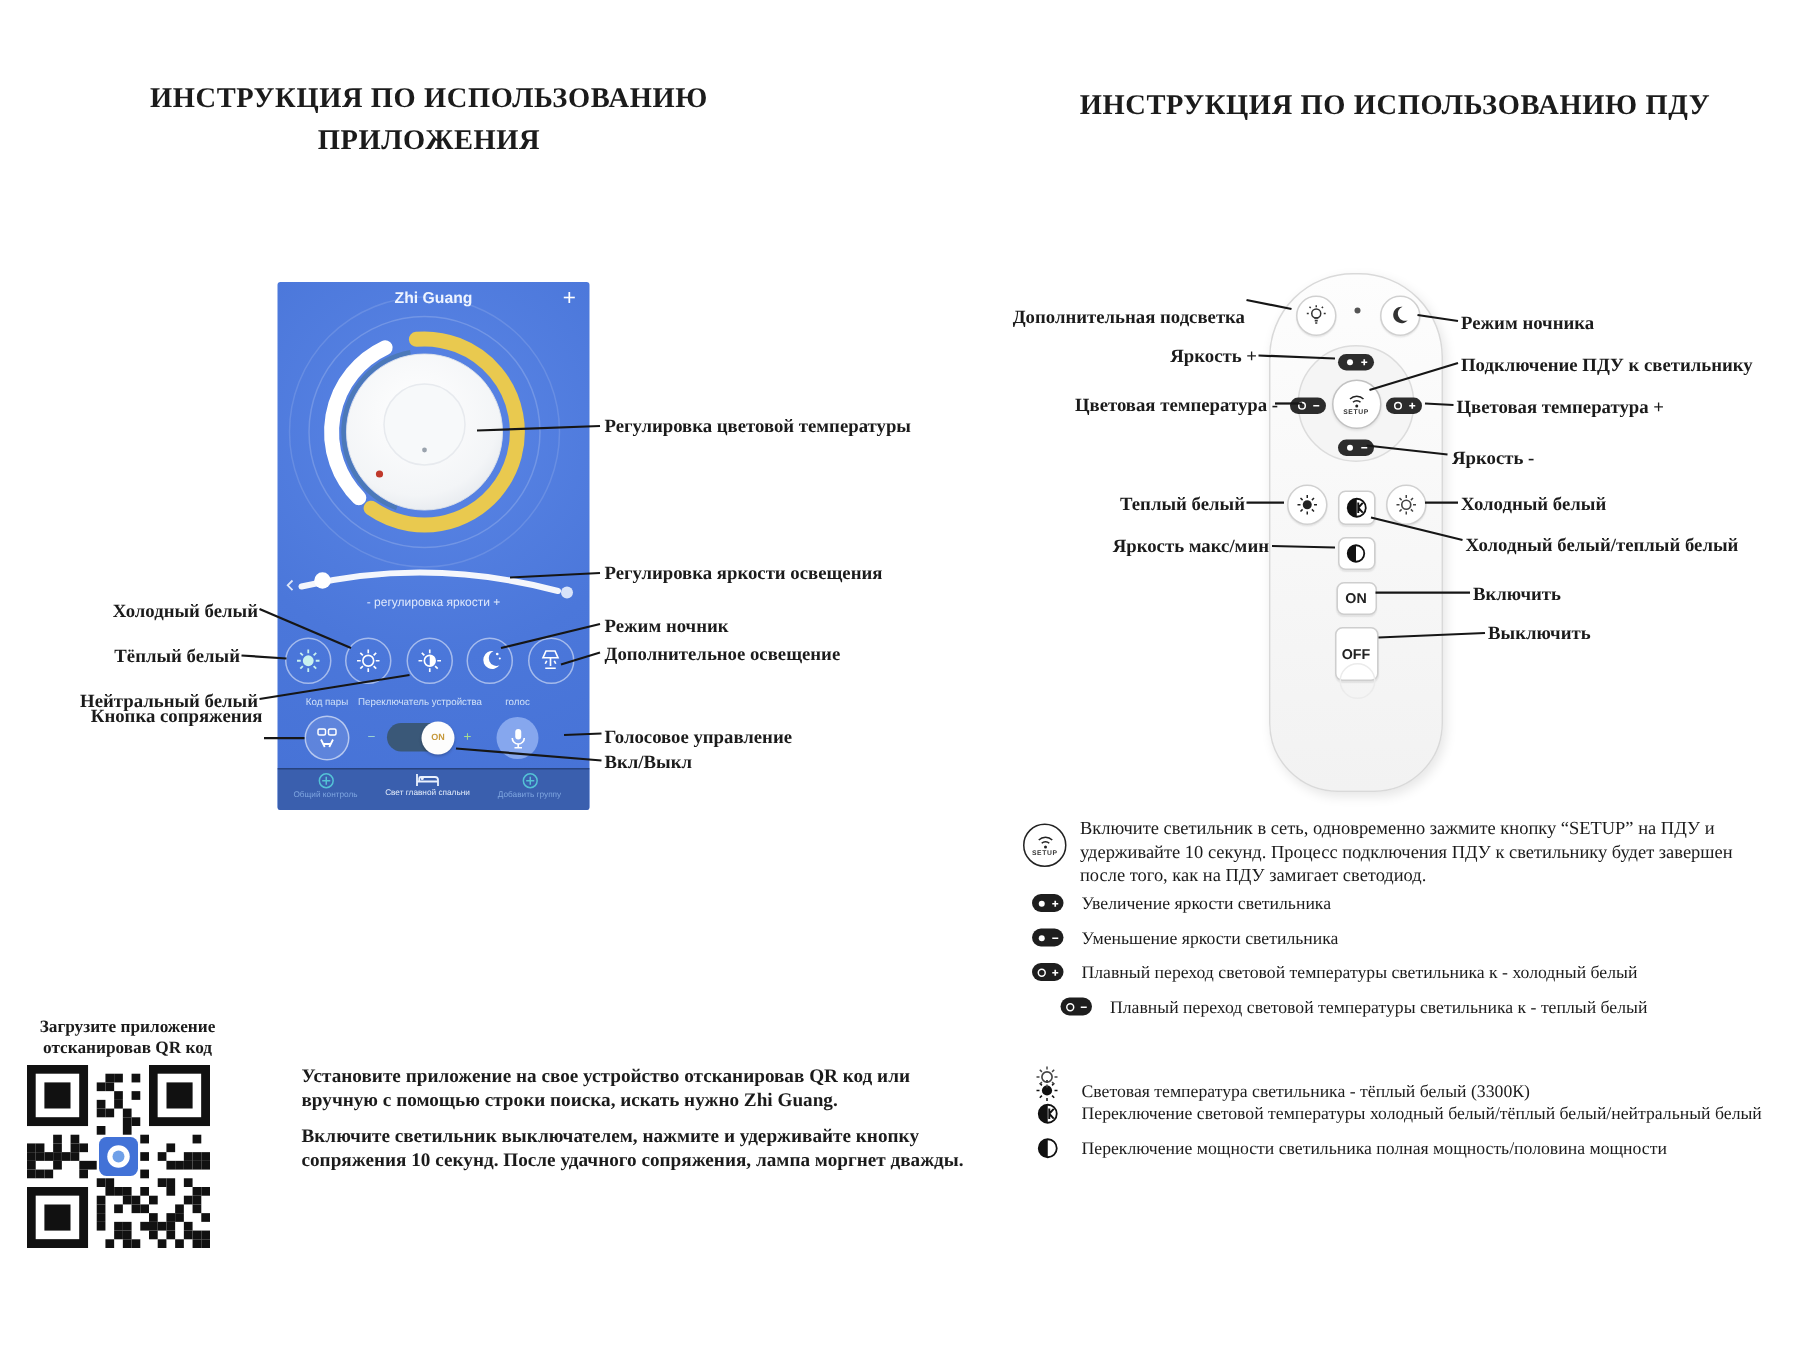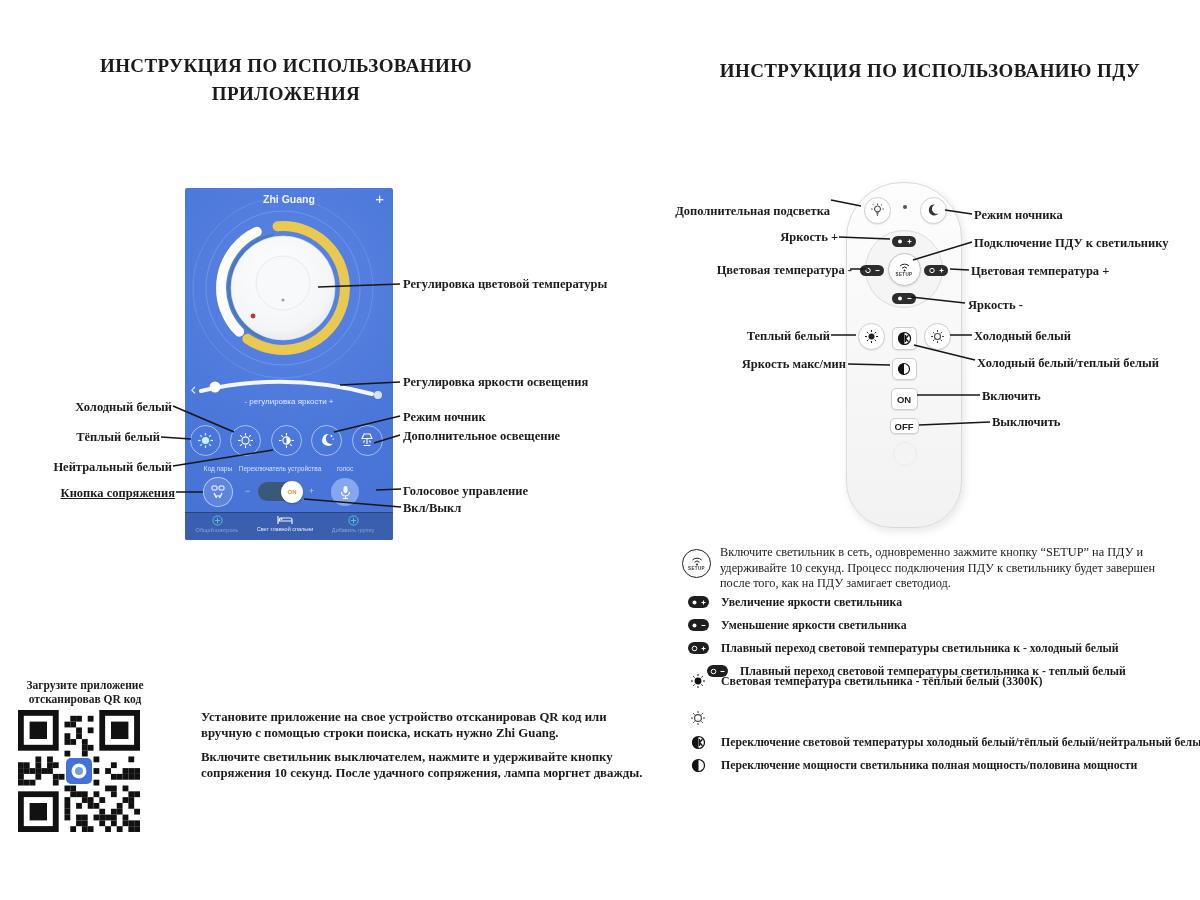--- a/index.html
+++ b/index.html
@@ -5,21 +5,21 @@
   html,body{margin:0;padding:0;background:#fff;}
   #page{position:relative;width:1200px;height:900px;background:#fff;overflow:hidden;
         font-family:"Liberation Serif","DejaVu Serif",serif;color:#1b1b1b;}
   .abs{position:absolute;}
   .title{font-size:19px;font-weight:700;text-align:center;letter-spacing:.4px;line-height:1.45;white-space:nowrap;}
   .callout{position:absolute;font-size:12.5px;font-weight:700;white-space:nowrap;}
   .para{position:absolute;font-size:12.8px;font-weight:700;line-height:1.24;margin-left:48px;}
   .qr-cap{position:absolute;font-size:11.5px;font-weight:700;text-align:center;line-height:1.2;white-space:nowrap;}
   .legend-row{position:absolute;display:flex;align-items:center;gap:9px;height:20px;}
   .legend-ico{width:28px;display:flex;justify-content:center;align-items:center;}
-  .legend-text{font-size:11.8px;font-weight:700;white-space:nowrap;}
+  .legend-text{font-size:11.8px;font-weight:400;white-space:nowrap;}
   .setup-note{position:absolute;font-size:12.3px;font-weight:400;line-height:1.28;}
   
   #phone{position:absolute;left:185px;top:188px;width:208px;height:352px;border-radius:2px;
          background:radial-gradient(circle at 50% 28%, #5b86e6 0%, #4b77da 55%, #4672d6 100%);
          font-family:"Liberation Sans","DejaVu Sans",sans-serif;overflow:hidden;}
   .app-header-title{position:absolute;left:0;right:0;top:5px;text-align:center;color:#eef4ff;font-size:10.5px;font-weight:700;}
   .app-add{position:absolute;right:9px;top:2px;color:#fff;font-size:15px;font-weight:400;}
   .app-caption{position:absolute;left:0;right:0;top:209px;text-align:center;color:#dfe9fc;font-size:8px;}
   .app-ico{position:absolute;width:31px;height:31px;border-radius:50%;border:1px solid rgba(255,255,255,.5);
            display:flex;align-items:center;justify-content:center;box-sizing:border-box;}
@@ -206,21 +206,21 @@
             <line x1="2.8" y1="5.5" x2="8.2" y2="5.5" stroke="#54c2d6" stroke-width="1"></line>
           </svg>
         <span class="nav-label" style="color:#7fa6e0;">Добавить группу</span>
       </div>
     </div>
   </div>
 
   <div class="callout" style="right:1028px;top:400px;">Холодный белый</div>
   <div class="callout" style="right:1040px;top:430px;">Тёплый белый</div>
   <div class="callout" style="right:1028px;top:460px;">Нейтральный белый</div>
-  <div class="callout" style="right:1025px;top:486px;text-decoration:underline;">Кнопка сопряжения</div>
+  <div class="callout" style="right:1025px;top:470px;">Кнопка сопряжения</div>
 
   <div class="callout" style="left:403px;top:277px;">Регулировка цветовой температуры</div>
   <div class="callout" style="left:403px;top:375px;">Регулировка яркости освещения</div>
   <div class="callout" style="left:403px;top:410px;">Режим ночник</div>
   <div class="callout" style="left:403px;top:429px;">Дополнительное освещение</div>
   <div class="callout" style="left:403px;top:484px;">Голосовое управление</div>
   <div class="callout" style="left:403px;top:501px;">Вкл/Выкл</div>
 
   <div class="qr-cap" style="left:10px;top:679px;width:150px;">
     <div>Загрузите приложение</div>
@@ -443,21 +443,21 @@
         </svg>
     </div>
 
     <div class="r-square" style="left:44.5px;top:175px;width:25px;height:22px;">
       <svg width="14" height="14" viewBox="0 0 14 14">
           <circle cx="7" cy="7" r="5.5" fill="#fff" stroke="#111" stroke-width="1.2"></circle>
           <path d="M7,1.5 A5.5,5.5 0 0 0 7,12.5 Z" fill="#111"></path>
         </svg>
     </div>
     <div class="r-square" style="left:43.5px;top:205px;width:27px;height:22px;font-size:9.5px;font-weight:700;color:#222;">ON</div>
-    <div class="r-square" style="left:42.5px;top:235px;width:29px;height:16px;font-size:9.5px;font-weight:700;color:#222;">OFF</div>
+    <div class="r-square" style="left:42.5px;top:235px;width:29px;height:36px;font-size:9.5px;font-weight:700;color:#222;">OFF</div>
     <div class="abs" style="left:46px;top:259px;width:22px;height:22px;border-radius:50%;border:1px solid #ebebeb;"></div>
   </div>
 
   <div class="callout" style="right:370px;top:204px;">Дополнительная подсветка</div>
   <div class="callout" style="right:362px;top:230px;">Яркость +</div>
   <div class="callout" style="right:348px;top:263px;">Цветовая температура -</div>
   <div class="callout" style="right:370px;top:329px;">Теплый белый</div>
   <div class="callout" style="right:354px;top:357px;">Яркость макс/мин</div>
 
   <div class="callout" style="left:974px;top:208px;">Режим ночника</div>
@@ -516,21 +516,21 @@
     <span class="legend-ico">
         <span class="legend-pill">
           <svg width="19" height="9" viewBox="0 0 19 9">
             <circle cx="5.5" cy="4.5" r="2.3" fill="none" stroke="#fff" stroke-width="1"></circle>
             <path d="M12.5,4.5 h4" stroke="#fff" stroke-width="1.1"></path>
           </svg>
         </span>
       </span>
     <span class="legend-text">Плавный переход световой температуры светильника к - теплый белый</span>
   </div>
-  <div class="legend-row" style="left:684px;top:671px;">
+  <div class="legend-row" style="left:684px;top:717px;">
     <span class="legend-ico">
         <svg width="16" height="16" viewBox="0 0 16 16">
           <g stroke="#111" stroke-width="1">
             <line x1="8" y1="1" x2="8" y2="3"></line>
             <line x1="8" y1="13" x2="8" y2="15"></line>
             <line x1="1" y1="8" x2="3" y2="8"></line>
             <line x1="13" y1="8" x2="15" y2="8"></line>
             <line x1="3.2" y1="3.2" x2="4.6" y2="4.6"></line>
             <line x1="11.4" y1="11.4" x2="12.8" y2="12.8"></line>
             <line x1="3.2" y1="12.8" x2="4.6" y2="11.4"></line>

